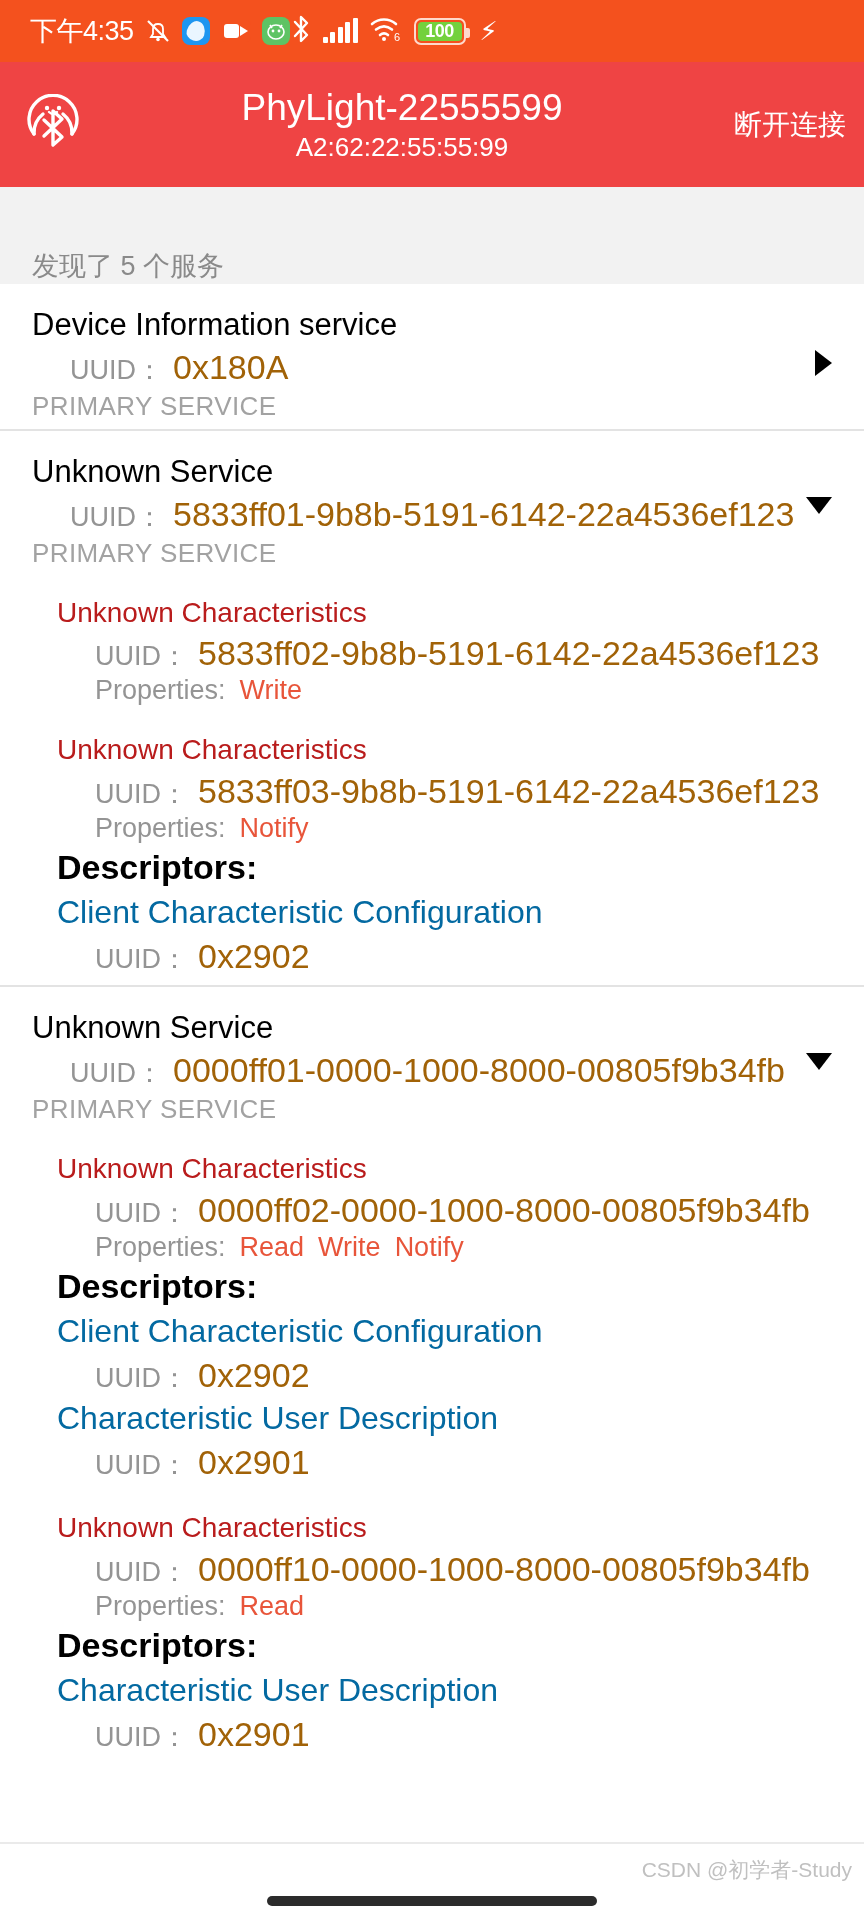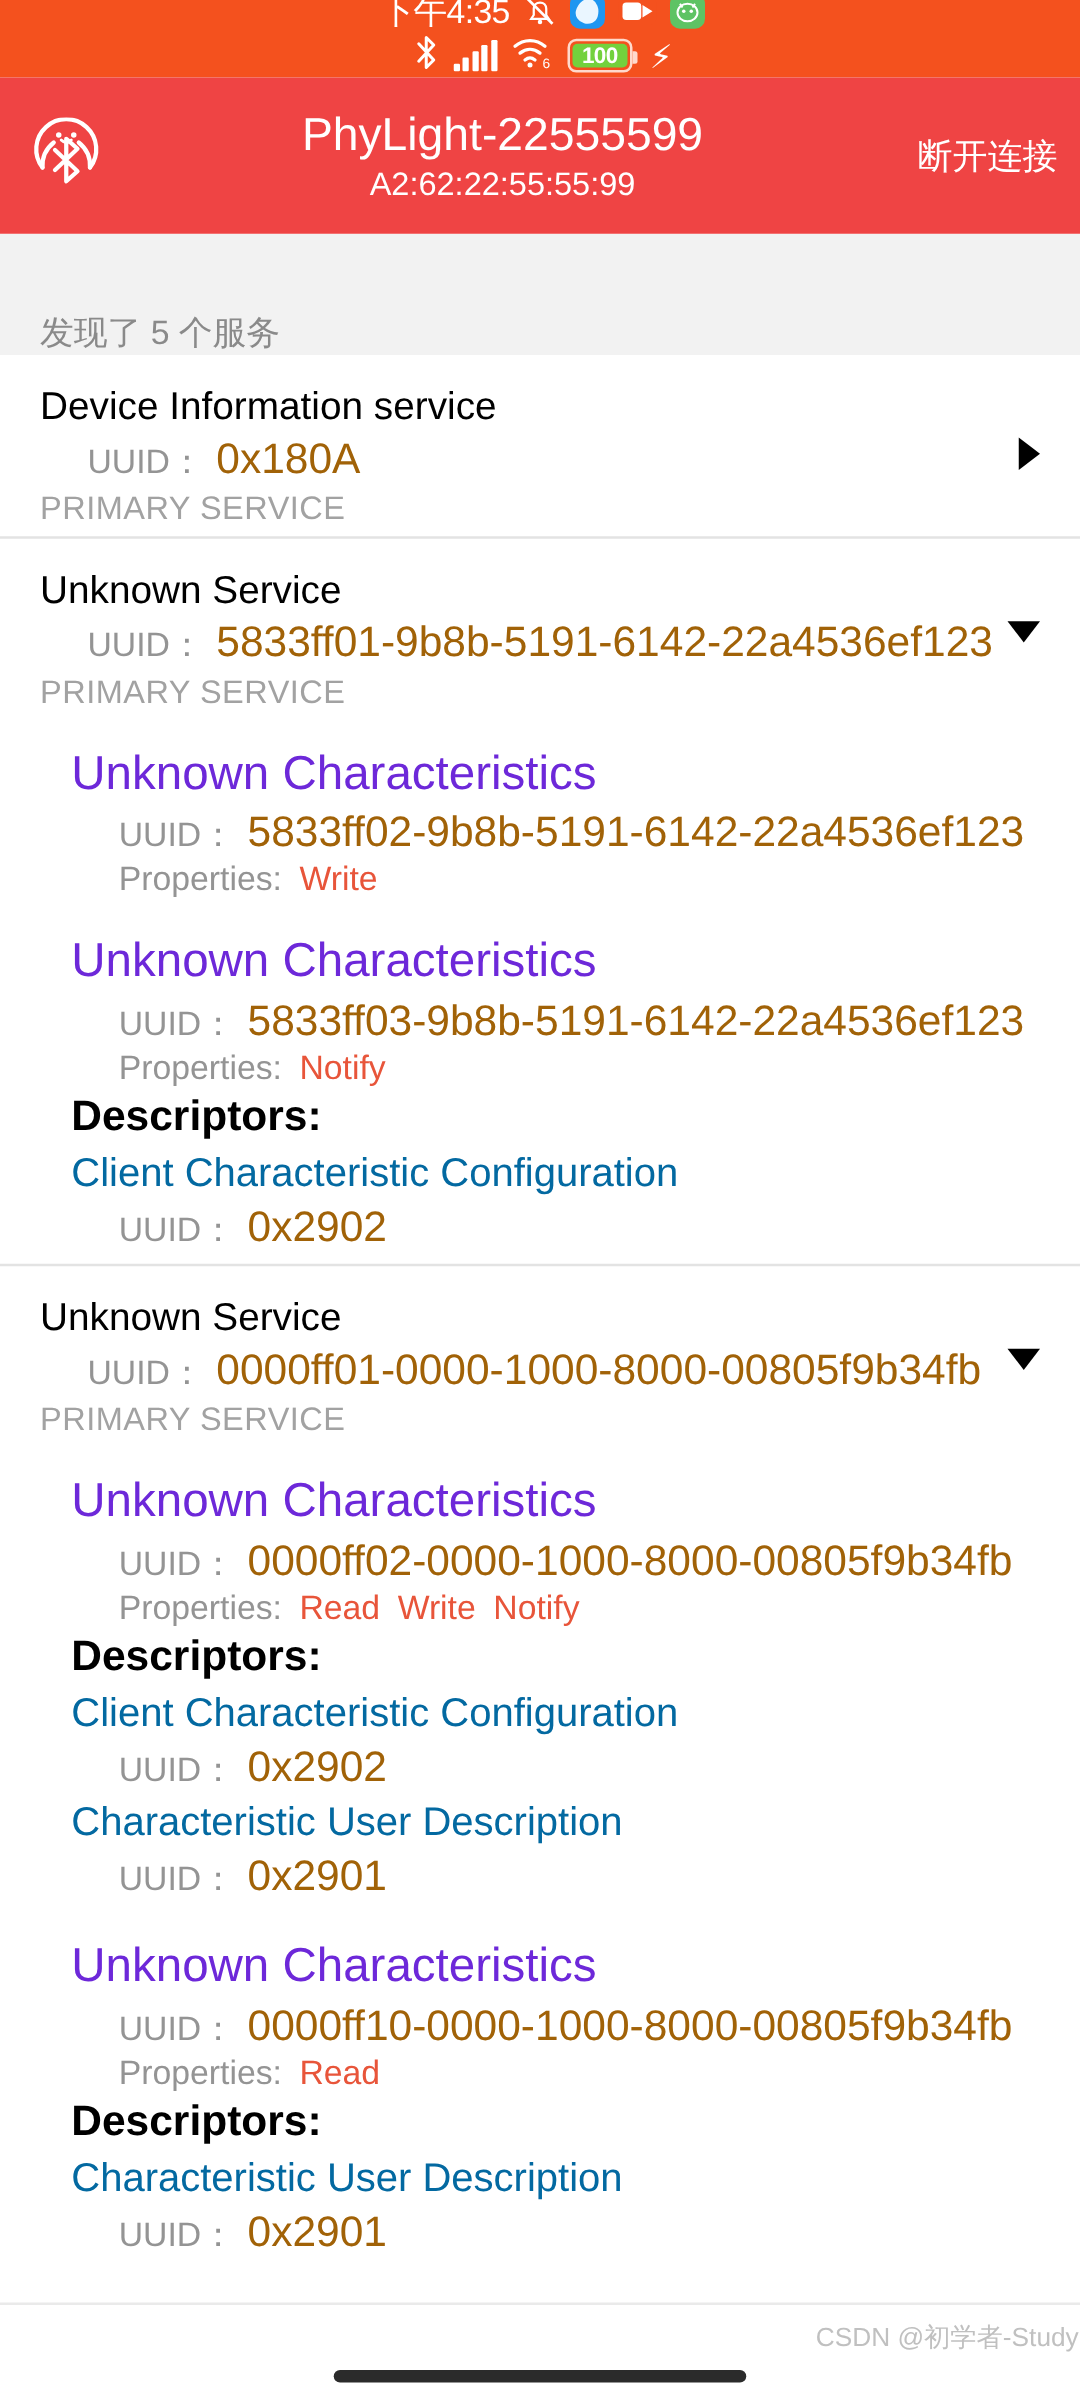--- a/index.html
+++ b/index.html
@@ -10,24 +10,23 @@
     font-family: "Liberation Sans", "DejaVu Sans", sans-serif;
     overflow: hidden;
   }
 
   
   .statusbar {
     height: 62px;
     background: #f4511e;
     display: flex;
     align-items: center;
-    justify-content: flex-end;
+    justify-content: flex-start;
     padding: 0 26px 0 30px;
     color: #ffffff;
-    flex-direction: column;
   }
   .sb-left { display: flex; align-items: center; gap: 11px; }
   .sb-time { font-size: 27px; letter-spacing: -0.5px; font-weight: 400; }
   .sb-right { display: flex; align-items: center; gap: 11px; }
   .icon-sq { width: 28px; height: 28px; border-radius: 8px; display: inline-block; }
   .icon-bell { width: 26px; height: 28px; }
   .icon-app-blue { background: #1e96f0; position: relative; }
   .icon-app-blue::after {
     content: ""; position: absolute; left: 5px; top: 4px;
     width: 18px; height: 20px; border-radius: 50% 50% 50% 50%/60% 60% 40% 40%;
@@ -106,32 +105,32 @@
     border-top: 13px solid transparent; border-bottom: 13px solid transparent;
     border-left: 17px solid #000000;
   }
   .arrow.down {
     border-left: 13px solid transparent; border-right: 13px solid transparent;
     border-top: 17px solid #000000;
   }
 
   .chars { padding-left: 57px; padding-right: 20px; }
   .char { margin-top: 26px; }
-  .char-title { font-size: 38px; color: #6d28d9; line-height: 1.3; }
+  .char-title { font-size: 28px; color: #b91c1c; line-height: 1.3; }
   .desc-label { font-size: 34px; color: #000000; font-weight: 700; line-height: 1.35; margin-top: 1px; }
   .desc-name { font-size: 32px; color: #0369a1; line-height: 1.35; }
   .props { display: flex; align-items: baseline; }
   .prop { color: #e8553a; font-size: 27px; margin-left: 14px; }
   .prop:first-of-type { margin-left: 10px; }
 
   
   .bottom-area { position: absolute; left: 0; right: 0; bottom: 0; height: 78px; }
   .bottom-line { height: 2px; background: #eaeaea; }
   .watermark {
-    position: absolute; right: 1px; top: 14px;
+    position: absolute; right: 12px; top: 14px;
     color: #c0c0c0; font-size: 21px;
   }
   .home-indicator {
     position: absolute; left: 50%; transform: translateX(-50%);
     bottom: 14px; width: 330px; height: 10px; border-radius: 6px; background: #2b2b2b;
   }
 </style>
 </head>
 <body>
 

